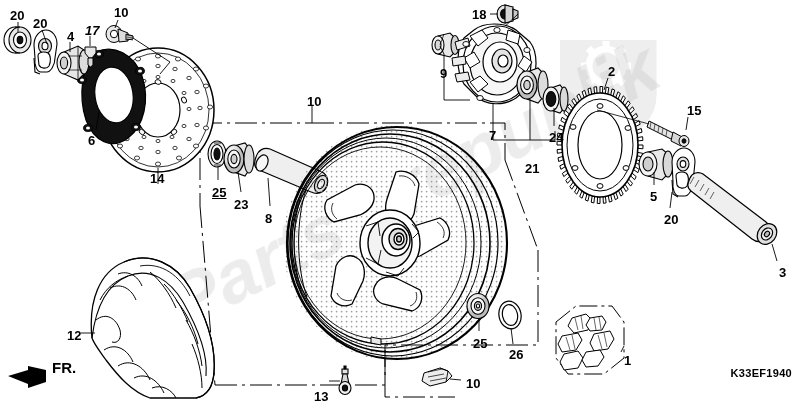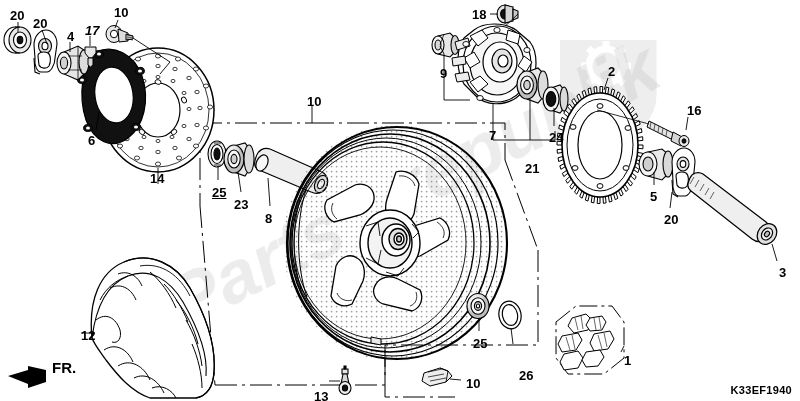--- a/index.html
+++ b/index.html
@@ -1,20 +1,20 @@
 <!DOCTYPE html>
 <html><head>
 <meta charset="utf-8">
 <style>
   html,body{margin:0;padding:0;background:#fff;}
   body{width:800px;height:401px;overflow:hidden;font-family:"Liberation Sans",sans-serif;}
   #stage{position:relative;width:800px;height:401px;background:#ffffff;}
   #stage svg.layer{position:absolute;left:0;top:0;width:800px;height:401px;}
   .lbl{position:absolute;font-family:"Liberation Sans",sans-serif;font-size:13px;font-weight:700;color:#000;line-height:1;white-space:nowrap;}
-  .code{position:absolute;right:8px;bottom:5px;font-family:"Liberation Sans",sans-serif;font-size:11px;font-weight:700;color:#000;letter-spacing:.3px;}
+  .code{position:absolute;right:8px;bottom:22px;font-family:"Liberation Sans",sans-serif;font-size:11px;font-weight:700;color:#000;letter-spacing:.3px;}
   .fr{position:absolute;left:52px;top:359px;font-size:15px;font-weight:700;color:#000;}
 </style>
 </head>
 <body>
 
 <div id="stage">
 
   <svg class="layer" viewBox="0 0 800 401">
     <defs>
       <pattern id="dots" width="5" height="5" patternUnits="userSpaceOnUse">
@@ -556,32 +556,32 @@
       <div class="lbl" style="left: 67px; top: 30px;">4</div>
       <div class="lbl" style="left: 85px; top: 24px; font-style: italic;">17</div>
       <div class="lbl" style="left: 114px; top: 6px;">10</div>
       <div class="lbl" style="left: 88px; top: 134px;">6</div>
       <div class="lbl" style="left: 150px; top: 172px;">14</div>
       <div class="lbl" style="left: 307px; top: 95px;">10</div>
       <div class="lbl" style="left: 212px; top: 186px; text-decoration: underline;">25</div>
       <div class="lbl" style="left: 234px; top: 198px;">23</div>
       <div class="lbl" style="left: 265px; top: 212px;">8</div>
       <div class="lbl" style="left: 473px; top: 337px;">25</div>
-      <div class="lbl" style="left: 509px; top: 369px; margin-left: 10px;">26</div>
+      <div class="lbl" style="left: 509px; top: 348px;">26</div>
       <div class="lbl" style="left: 314px; top: 377px; margin-top: 13px;">13</div>
       <div class="lbl" style="left: 466px; top: 377px;">10</div>
       <div class="lbl" style="left: 624px; top: 354px;">1</div>
       <div class="lbl" style="left: 472px; top: 8px;">18</div>
       <div class="lbl" style="left: 440px; top: 67px;">9</div>
       <div class="lbl" style="left: 489px; top: 129px;">7</div>
       <div class="lbl" style="left: 525px; top: 122px; margin-top: 40px;">21</div>
       <div class="lbl" style="left: 549px; top: 131px;">24</div>
       <div class="lbl" style="left: 608px; top: 65px;">2</div>
-      <div class="lbl" style="left: 687px; top: 104px;">16</div>
+      <div class="lbl" style="left: 687px; top: 104px;">15</div>
       <div class="lbl" style="left: 650px; top: 190px;">5</div>
       <div class="lbl" style="left: 664px; top: 213px;">20</div>
       <div class="lbl" style="left: 779px; top: 266px;">3</div>
-      <div class="lbl" style="left: 67px; top: 329px; margin-left: 14px;">12</div>
+      <div class="lbl" style="left: 67px; top: 329px;">12</div>
     </div>
 
   <div class="fr">FR.</div>
   <div class="code">K33EF1940</div>
 </div>
 
 </body></html>

